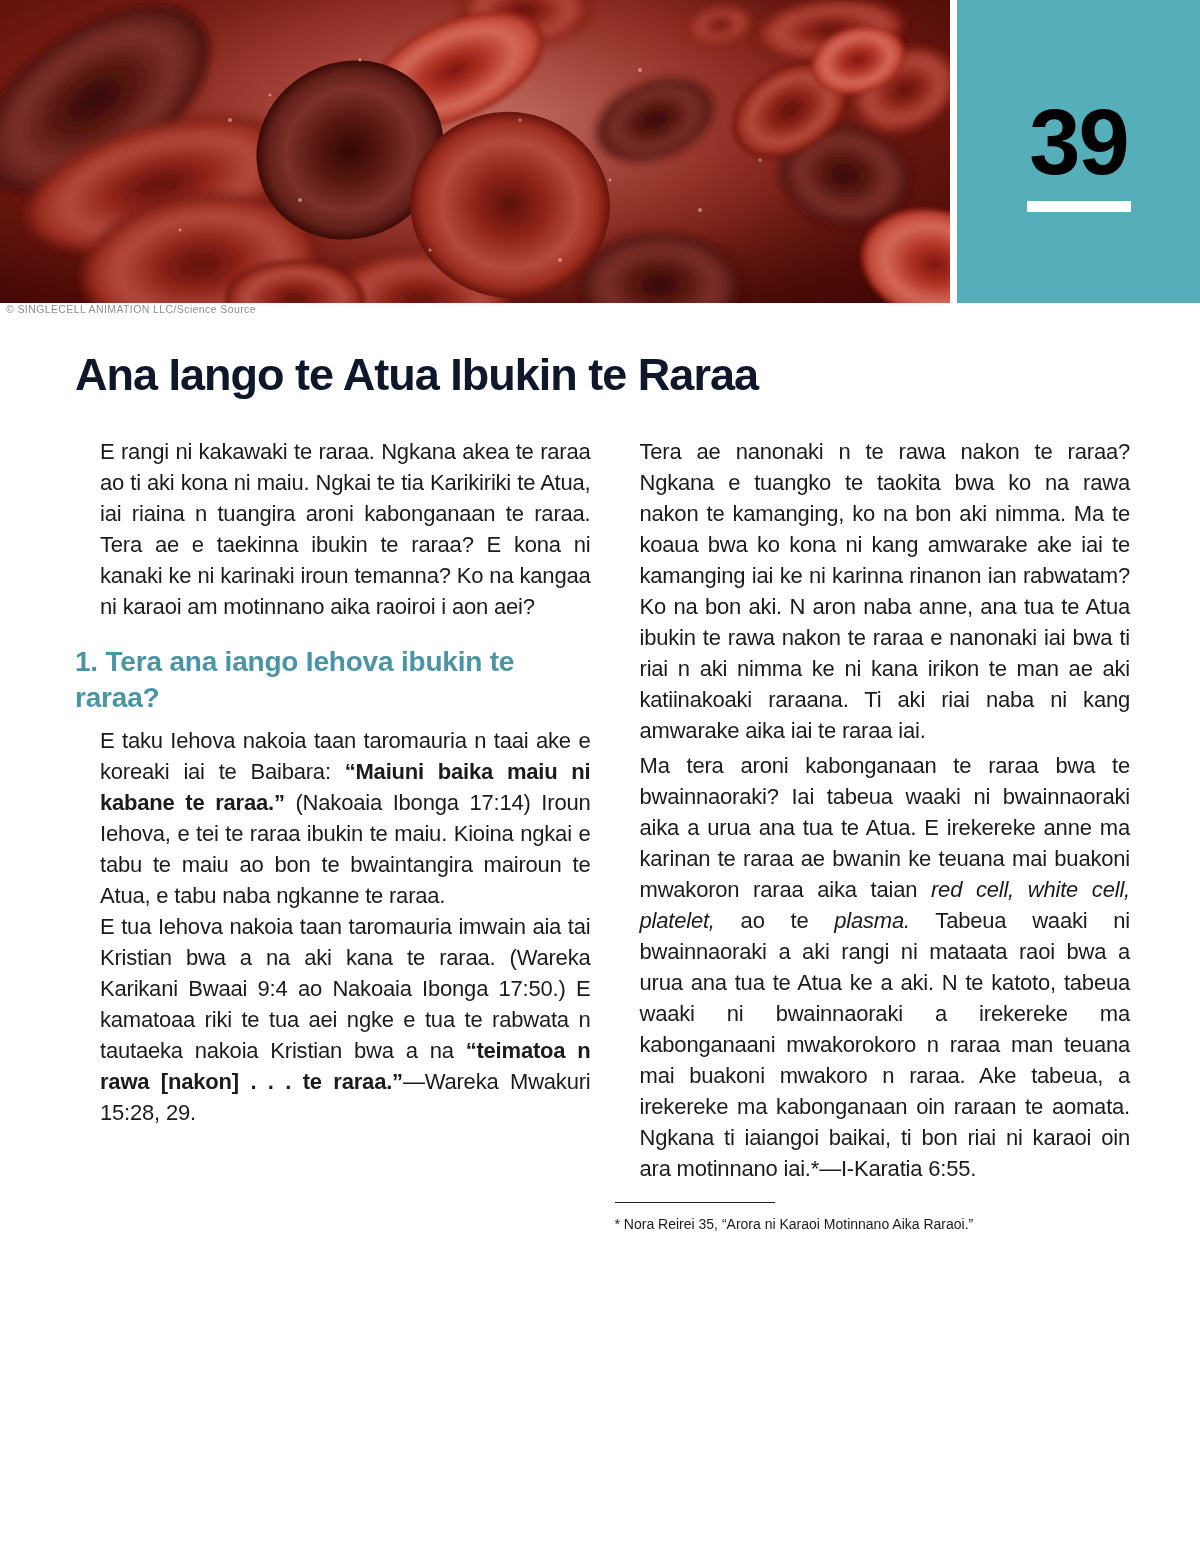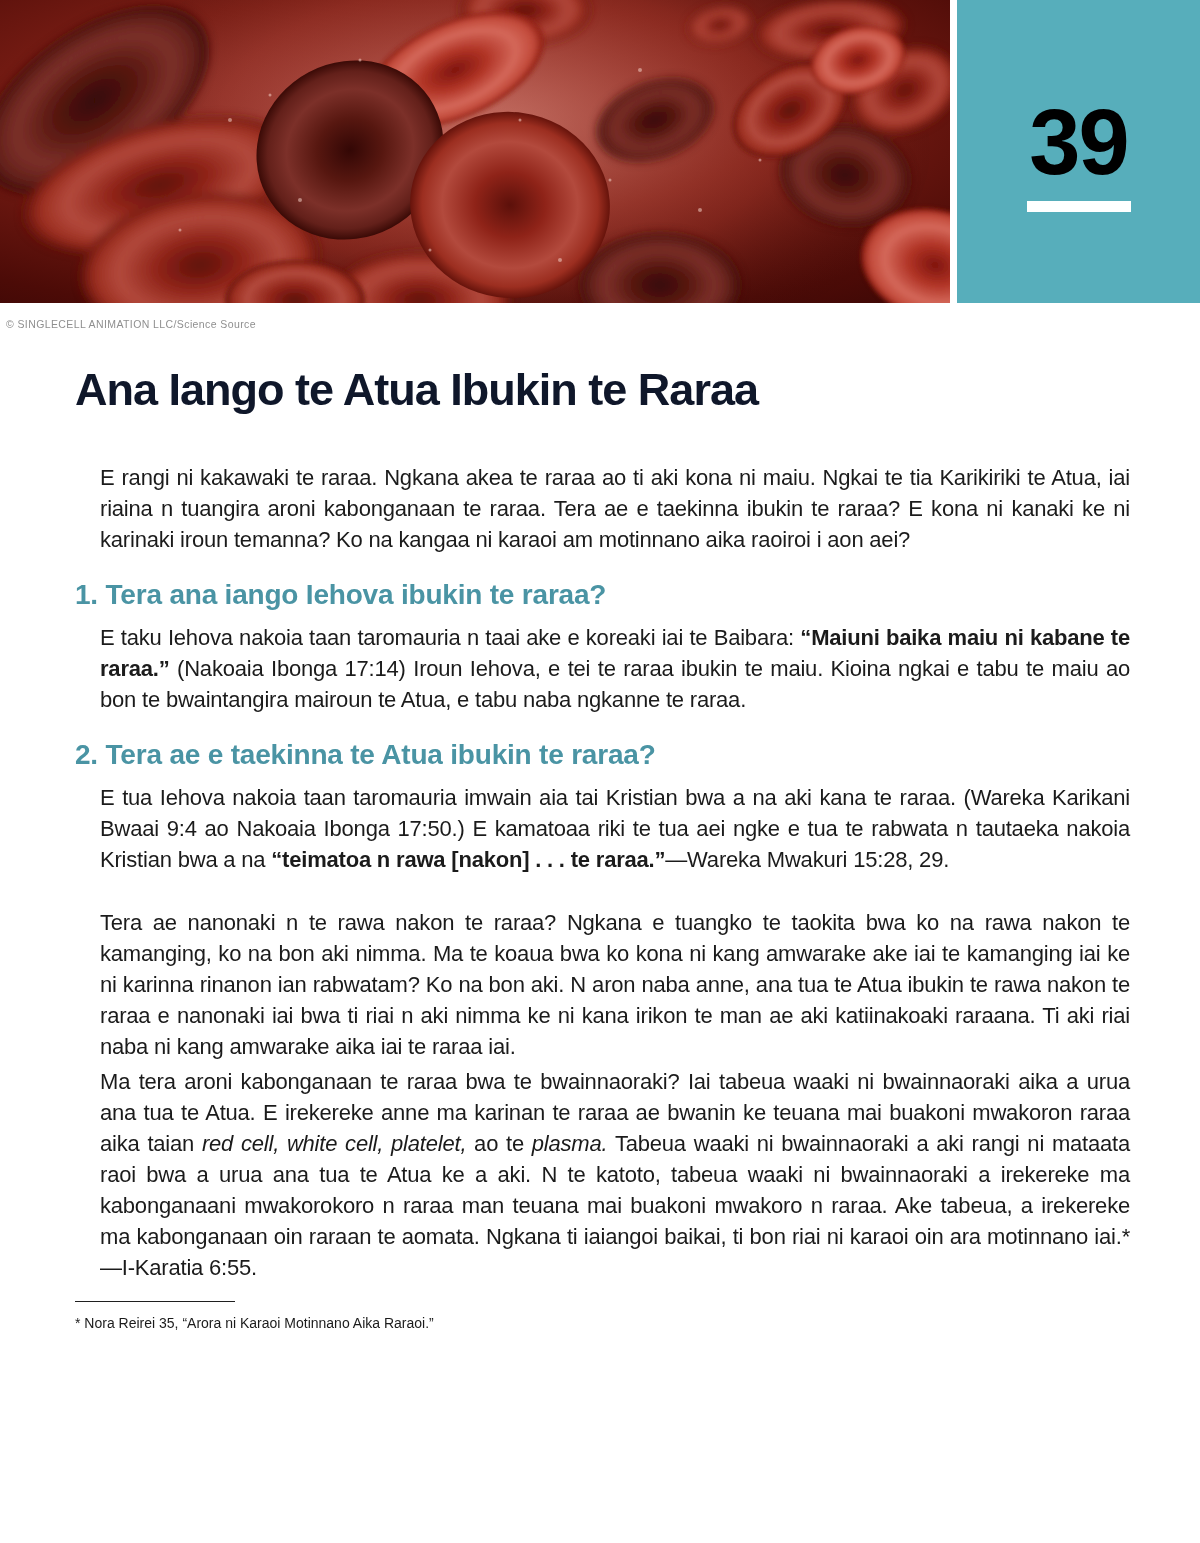--- a/index.html
+++ b/index.html
@@ -14,25 +14,25 @@
   .page{position:relative;width:1200px;height:1543px;background:#fff;overflow:hidden;}
 
   .hero-row{display:flex;height:303px;}
   .hero{width:950px;height:303px;flex:none;overflow:hidden;background:#4c0b07;}
   .hero svg{display:block;}
   .hero-gap{width:7px;background:#fff;flex:none;}
   .badge{flex:1;background:var(--accent_teal);display:flex;flex-direction:column;align-items:center;}
   .badge-number{font-size:92px;font-weight:700;color:#000000;line-height:1;margin-top:96px;letter-spacing:-2px;}
   .badge-bar{width:104px;height:11px;background:#fff;margin-top:13px;}
 
-  .credit{margin:15px 0 0 6px;font-size:10.5px;color:var(--credit_gray);letter-spacing:0.4px;}
+  .credit{margin:0 0 0 6px;font-size:10.5px;color:var(--credit_gray);letter-spacing:0.4px;}
 
   h1.page-title{margin:36px 0 0 75px;font-size:45px;line-height:1.08;letter-spacing:-1px;color:#0f172a;font-weight:700;}
 
-  .columns{display:flex;margin:47px 70px 0 75px;gap:32px;flex-direction:column;}
+  .columns{display:flex;margin:36px 70px 0 75px;gap:24px;}
   .col{flex:1;min-width:0;}
 
   .body-para{margin:0;padding-left:25px;font-size:22px;line-height:31px;letter-spacing:-0.2px;
              color:var(--body_text);text-align:justify;}
   .section-heading{margin:22px 0 9px 0;font-size:28px;font-weight:700;color:var(--heading_teal);
                    letter-spacing:-0.2px;line-height:1.3;}
   .para-gap{margin-top:4px;}
   .bold{font-weight:700;}
   .ital{font-style:italic;}
 
@@ -143,21 +143,20 @@
   <h1 class="page-title">Ana Iango te Atua Ibukin te Raraa</h1>
 
   <div class="columns">
 
     <div class="col">
       <p class="body-para">E rangi ni kakawaki te raraa. Ngkana akea te raraa ao ti aki kona ni maiu. Ngkai te tia Karikiriki te Atua, iai riaina n tuangira aroni kabonganaan te raraa. Tera ae e taekinna ibukin te raraa? E kona ni kanaki ke ni karinaki iroun temanna? Ko na kangaa ni karaoi am motinnano aika raoiroi i aon aei?</p>
 
       <h2 class="section-heading">1. Tera ana iango Iehova ibukin te raraa?</h2>
       <p class="body-para"><span>E taku Iehova nakoia taan taromauria n taai ake e koreaki iai te Baibara: </span><span class="bold">“Maiuni baika maiu ni kabane te raraa.”</span><span> (Nakoaia Ibonga 17:14) Iroun Iehova, e tei te raraa ibukin te maiu. Kioina ngkai e tabu te maiu ao bon te bwaintangira mairoun te Atua, e tabu naba ngkanne te raraa.</span></p>
 
-      <h2 class="section-heading">2. Tera ae e taekinna te Atua ibukin te raraa?</h2>
       <p class="body-para"><span>E tua Iehova nakoia taan taromauria imwain aia tai Kristian bwa a na aki kana te raraa. (Wareka Karikani Bwaai 9:4 ao Nakoaia Ibonga 17:50.) E kamatoaa riki te tua aei ngke e tua te rabwata n tautaeka nakoia Kristian bwa a na </span><span class="bold">“teimatoa n rawa [nakon] . . . te raraa.”</span><span>—Wareka Mwakuri 15:28, 29.</span></p>
     </div>
 
     <div class="col">
       <p class="body-para">Tera ae nanonaki n te rawa nakon te raraa? Ngkana e tuangko te taokita bwa ko na rawa nakon te kamanging, ko na bon aki nimma. Ma te koaua bwa ko kona ni kang amwarake ake iai te kamanging iai ke ni karinna rinanon ian rabwatam? Ko na bon aki. N aron naba anne, ana tua te Atua ibukin te rawa nakon te raraa e nanonaki iai bwa ti riai n aki nimma ke ni kana irikon te man ae aki katiinakoaki raraana. Ti aki riai naba ni kang amwarake aika iai te raraa iai.</p>
 
       <p class="body-para para-gap"><span>Ma tera aroni kabonganaan te raraa bwa te bwainnaoraki? Iai tabeua waaki ni bwainnaoraki aika a urua ana tua te Atua. E irekereke anne ma karinan te raraa ae bwanin ke teuana mai buakoni mwakoron raraa aika taian </span><span class="ital">red cell, white cell, platelet,</span><span> ao te </span><span class="ital">plasma.</span><span> Tabeua waaki ni bwainnaoraki a aki rangi ni mataata raoi bwa a urua ana tua te Atua ke a aki. N te katoto, tabeua waaki ni bwainnaoraki a irekereke ma kabonganaani mwakorokoro n raraa man teuana mai buakoni mwakoro n raraa. Ake tabeua, a irekereke ma kabonganaan oin raraan te aomata. Ngkana ti iaiangoi baikai, ti bon riai ni karaoi oin ara motinnano iai.*—I-Karatia 6:55.</span></p>
 
       <div class="footnote-rule"></div>
       <p class="footnote">* Nora Reirei 35, “Arora ni Karaoi Motinnano Aika Raraoi.”</p>

